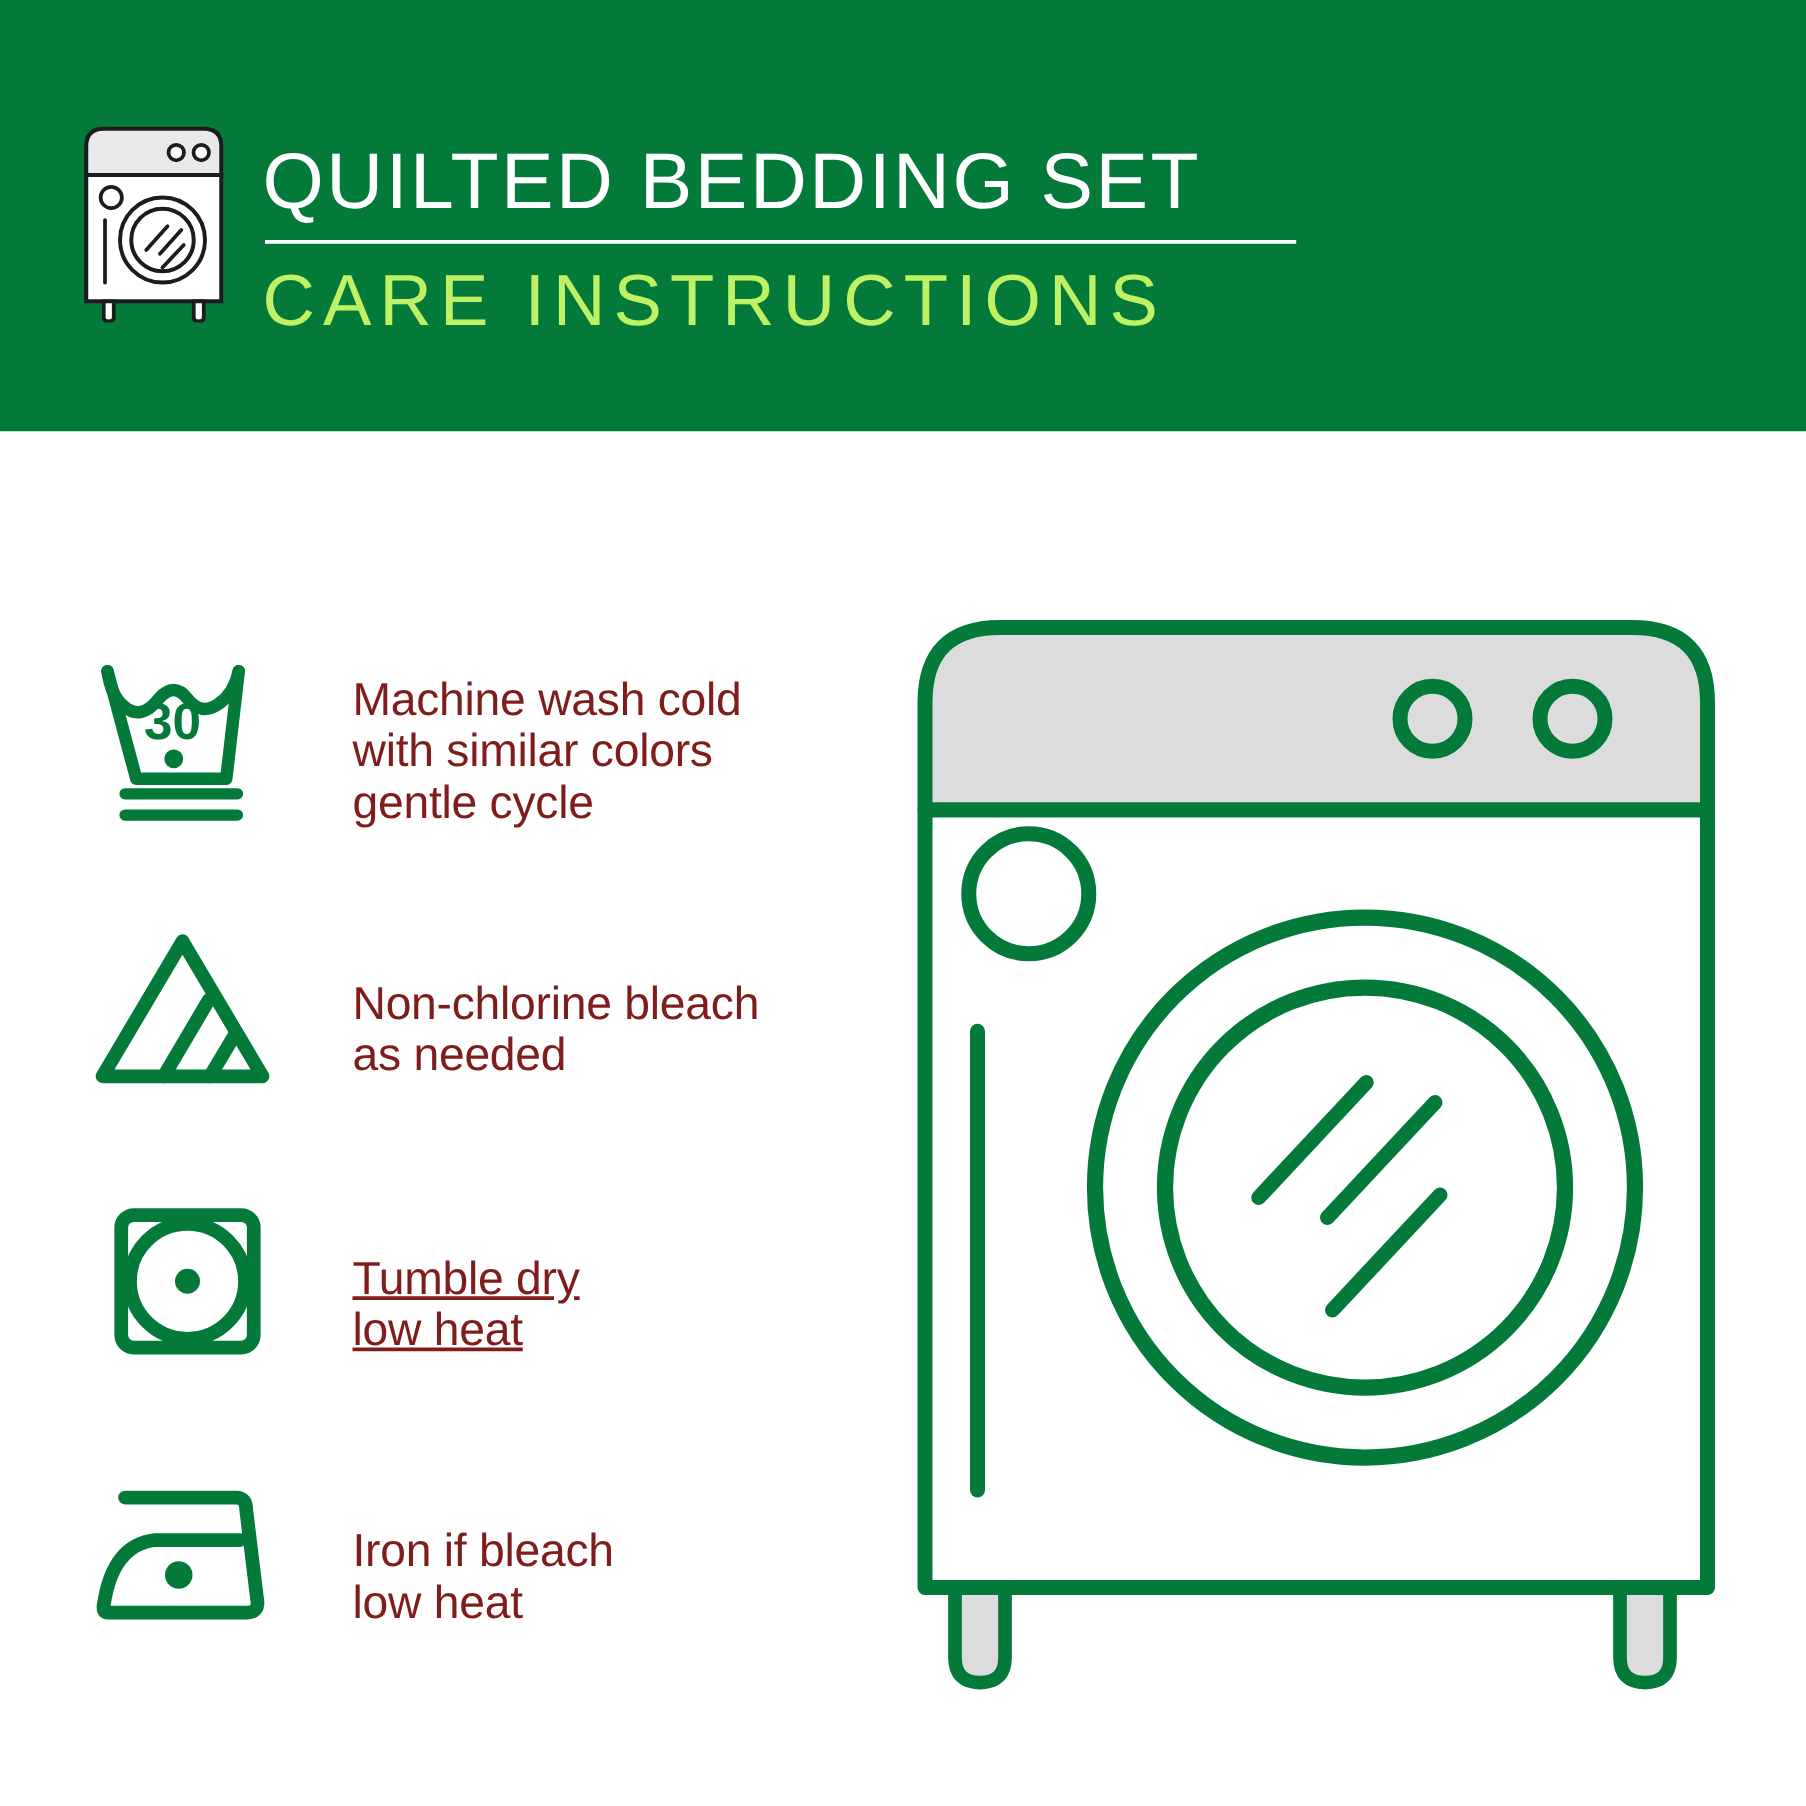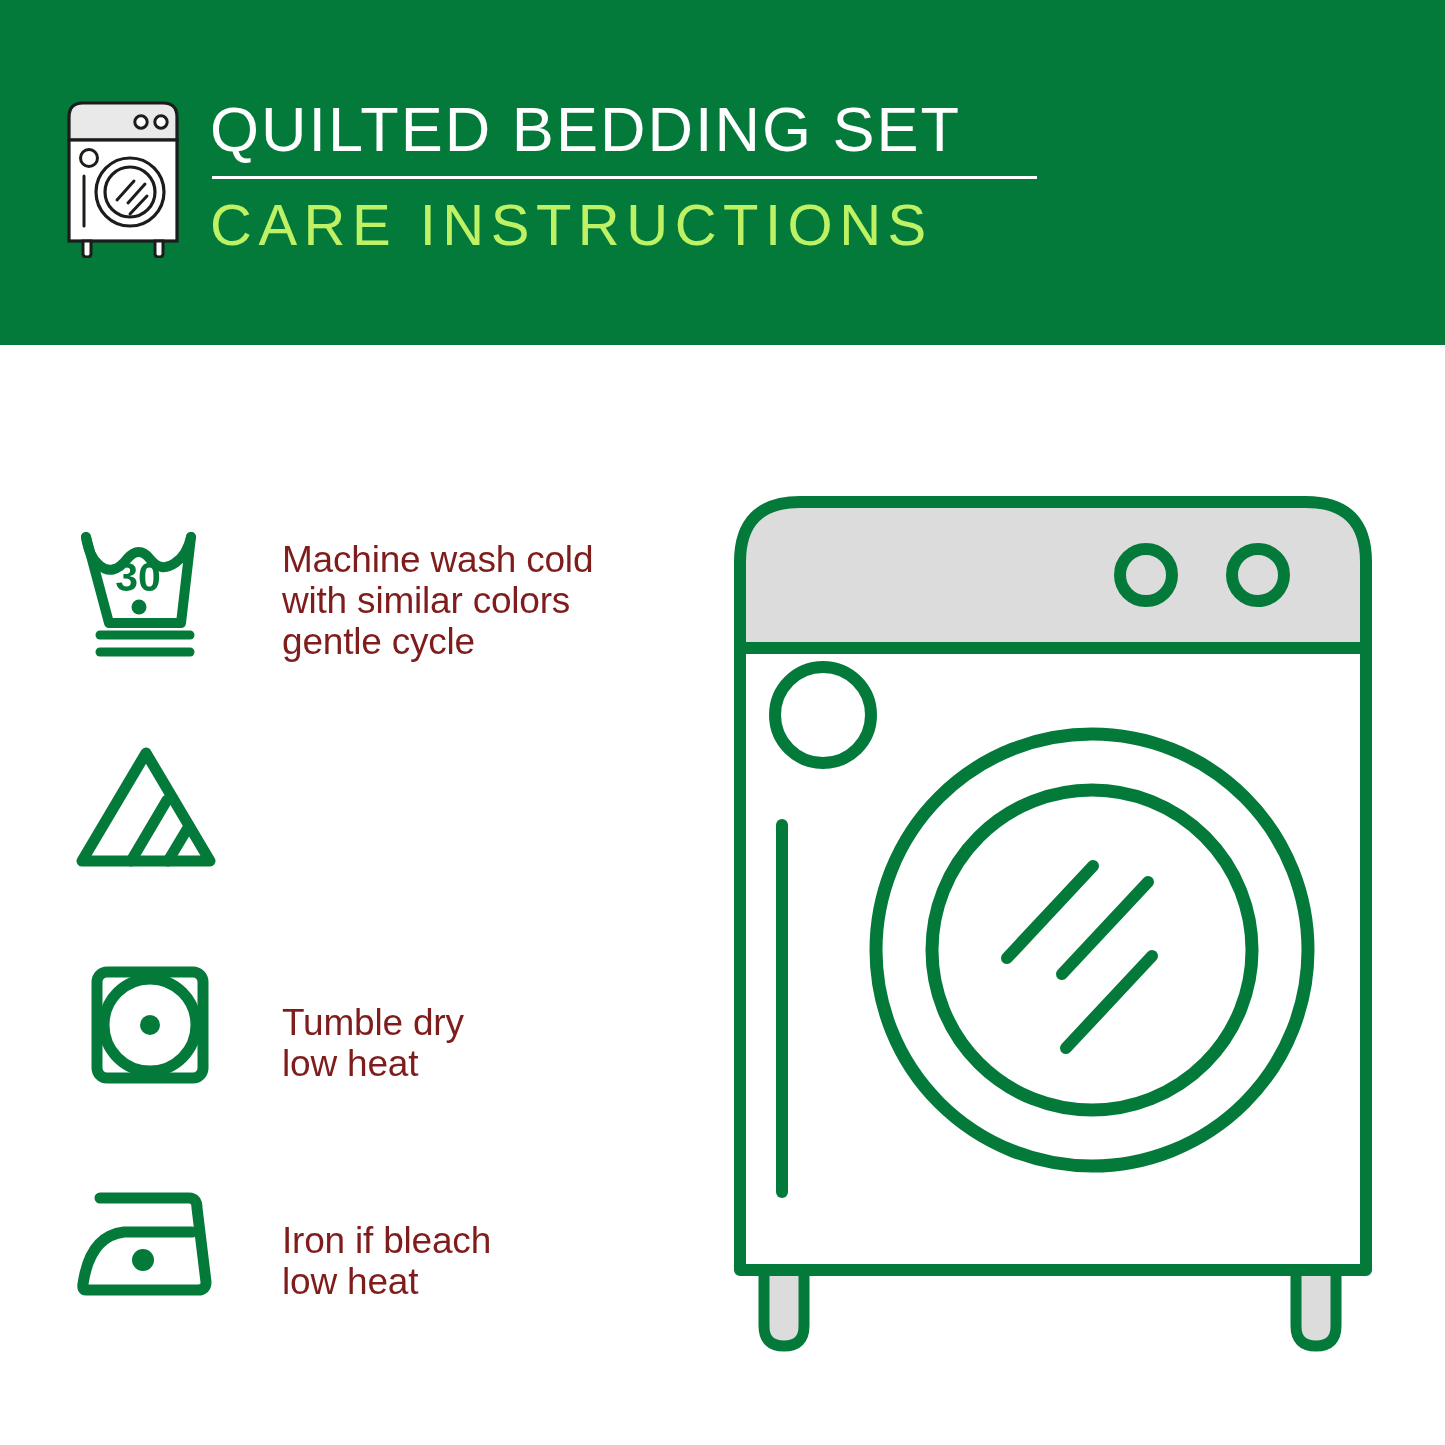--- a/index.html
+++ b/index.html
@@ -37,21 +37,21 @@
   .header-icon {
     position: absolute;
     left: 0;
     top: 8px;
     width: 122px;
     height: 158px;
   }
   .header-text-block {
     position: absolute;
     left: 148px;
-    top: 0;
+    top: 16px;
     width: 840px;
   }
   .title-main {
     font-family: "Liberation Sans", sans-serif;
     font-size: 63px;
     line-height: 74px;
     font-weight: 400;
     letter-spacing: 2.0px;
     color: #ffffff;
     white-space: nowrap;
@@ -97,21 +97,21 @@
     padding-left: 42px;
     padding-top: 22px;
     font-family: "Liberation Sans", sans-serif;
     font-size: 37px;
     line-height: 41px;
     color: #7f1d1d;
     letter-spacing: -0.2px;
     white-space: pre-line;
   }
   .care-row.row-bleach .care-text { padding-top: 32px; }
-  .care-row.row-dry .care-text    { padding-top: 36px; }
+  .care-row.row-dry .care-text    { padding-top: 36px; text-decoration: underline; }
   .care-row.row-iron .care-text   { padding-top: 36px; }
 
   
   .machine-illustration {
     position: absolute;
     left: 718px;
     top: 470px;
     width: 700px;
     height: 900px;
   }
@@ -181,20 +181,22 @@
     <div class="care-row row-bleach">
       <div class="care-symbol">
         <svg viewBox="0 0 160 140" width="160" height="140" xmlns="http://www.w3.org/2000/svg">
           <g fill="none" stroke="#047a3a" stroke-width="11" stroke-linecap="round" stroke-linejoin="round">
             <path d="M76 16 L140 124 L12 124 Z"></path>
             <line x1="61" y1="124" x2="97" y2="63"></line>
             <line x1="98" y1="124" x2="119" y2="89"></line>
           </g>
         </svg>
       </div>
+      <div class="care-text">Non-chlorine bleach
+as needed</div>
     </div>
 
     <div class="care-row row-dry">
       <div class="care-symbol">
         <svg viewBox="0 0 140 140" width="140" height="140" xmlns="http://www.w3.org/2000/svg">
           <g fill="none" stroke="#047a3a" stroke-width="11" stroke-linejoin="round">
             <rect x="17" y="17" width="106" height="106" rx="10" ry="10"></rect>
             <circle cx="70" cy="70" r="46"></circle>
           </g>
           <circle cx="70" cy="70" r="10" fill="#047a3a"></circle>

